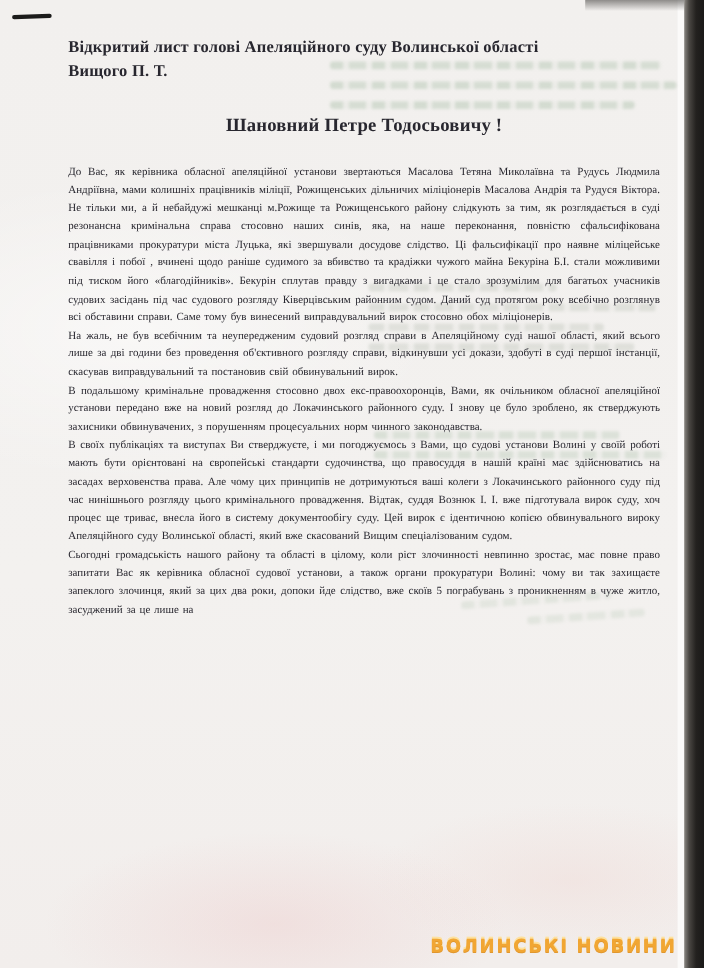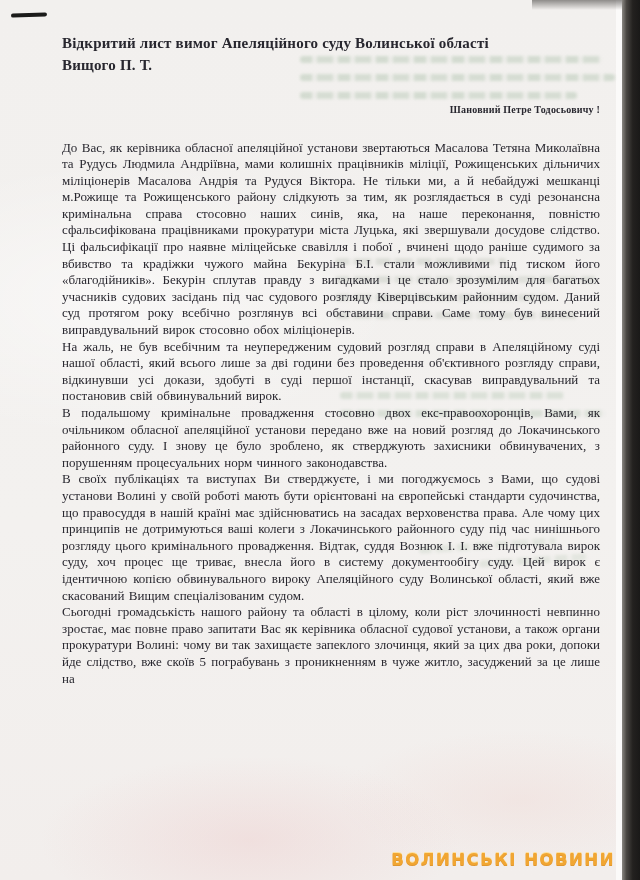--- a/index.html
+++ b/index.html
@@ -57,31 +57,31 @@
     width: 538px;
     color: #28272f;
   }
   .title {
     font-weight: bold;
     font-size: 15px;
     line-height: 1.45;
     letter-spacing: 0.2px;
   }
   .salutation {
-    text-align: right;
+    text-align: center;
     font-weight: bold;
-    font-size: 10px;
+    font-size: 17px;
     margin-top: 27px;
     margin-bottom: 25px;
     letter-spacing: 0.2px;
   }
   .bodytext p {
     margin: 0;
     text-align: justify;
-    font-size: 13px;
+    font-size: 10px;
     line-height: 16.6px;
     word-spacing: 1px;
   }
   
   .bleed {
     position: absolute;
     opacity: 0.55;
     filter: blur(1.6px);
     pointer-events: none;
   }
@@ -144,21 +144,21 @@
     <div class="bl" style="width:80%"></div>
     <div class="bl" style="width:95%"></div>
   </div>
   <div class="bleed green bleed-scrawl">
     <div class="bl" style="width:70%"></div>
     <div class="bl" style="width:55%; margin-left:30%"></div>
   </div>
 
   <div class="content">
     <div class="title">
-      <div>Відкритий лист вимог Апеляційного суду Волинської області</div>
+      <div>Відкритий лист голові Апеляційного суду Волинської області</div>
       <div>Вищого П. Т.</div>
     </div>
 
     <div class="salutation">Шановний Петре Тодосьовичу !</div>
 
     <div class="bodytext">
       <p>До Вас, як керівника обласної апеляційної установи звертаються Масалова Тетяна Миколаївна та Рудусь Людмила Андріївна, мами колишніх працівників міліції, Рожищенських дільничих міліціонерів Масалова Андрія та Рудуся Віктора. Не тільки ми, а й небайдужі мешканці м.Рожище та Рожищенського району слідкують за тим, як розглядається в суді резонансна кримінальна справа стосовно наших синів, яка, на наше переконання, повністю сфальсифікована працівниками прокуратури міста Луцька, які звершували досудове слідство. Ці фальсифікації про наявне міліцейське свавілля і побої , вчинені щодо раніше судимого за вбивство та крадіжки чужого майна Бекуріна Б.І. стали можливими під тиском його «благодійників». Бекурін сплутав правду з вигадками і це стало зрозумілим для багатьох учасників судових засідань під час судового розгляду Ківерцівським районним судом. Даний суд протягом року всебічно розглянув всі обставини справи. Саме тому був винесений виправдувальний вирок стосовно обох міліціонерів.</p>
       <p>На жаль, не був всебічним та неупередженим судовий розгляд справи в Апеляційному суді нашої області, який всього лише за дві години без проведення об'єктивного розгляду справи, відкинувши усі докази, здобуті в суді першої інстанції, скасував виправдувальний та постановив свій обвинувальний вирок.</p>
       <p>В подальшому кримінальне провадження стосовно двох екс-правоохоронців, Вами, як очільником обласної апеляційної установи передано вже на новий розгляд до Локачинського районного суду. І знову це було зроблено, як стверджують захисники обвинувачених, з порушенням процесуальних норм чинного законодавства.</p>
       <p>В своїх публікаціях та виступах Ви стверджуєте, і ми погоджуємось з Вами, що судові установи Волині у своїй роботі мають бути орієнтовані на європейські стандарти судочинства, що правосуддя в нашій країні має здійснюватись на засадах верховенства права. Але чому цих принципів не дотримуються ваші колеги з Локачинського районного суду під час нинішнього розгляду цього кримінального провадження. Відтак, суддя Вознюк І. І. вже підготувала вирок суду, хоч процес ще триває, внесла його в систему документообігу суду. Цей вирок є ідентичною копією обвинувального вироку Апеляційного суду Волинської області, який вже скасований Вищим спеціалізованим судом.</p>

